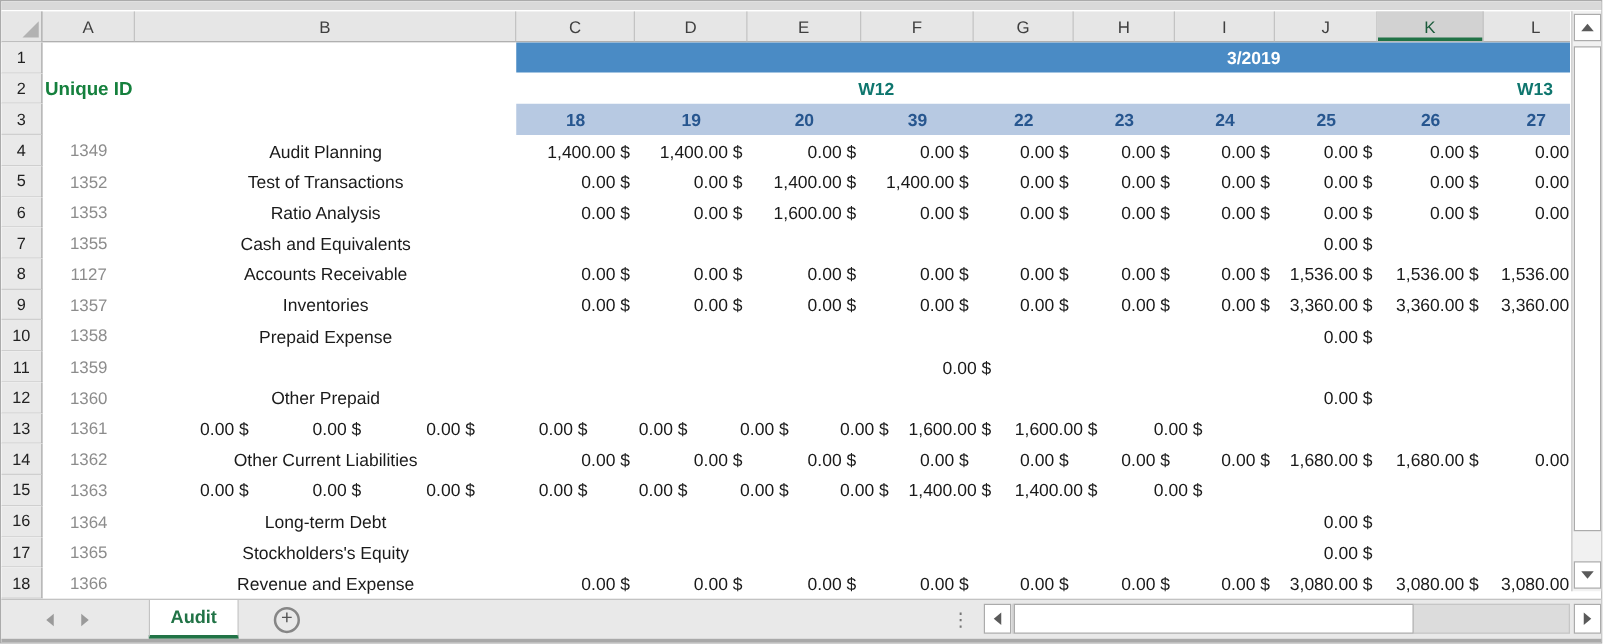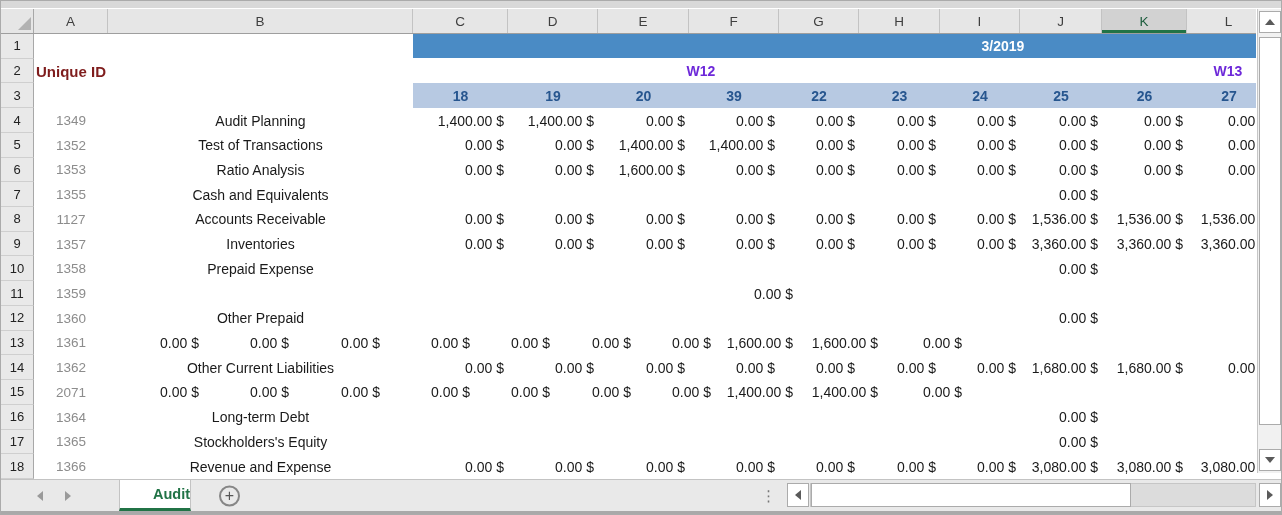--- a/index.html
+++ b/index.html
@@ -25,26 +25,26 @@
 
   
   .rows { position:absolute; top:25px; left:0; width:1274px; }
   .grow { display:flex; align-items:center; height:24.72px; position:relative; background:#fff; }
   .gut { width:33px; height:100%; background:#e9e9e9; border-right:1px solid #a8a8a8;
     border-bottom:1px solid #cfcfcf; display:flex; align-items:center; justify-content:center;
     font-size:13px; color:#222; flex:none; }
   .ca { width:74px; text-align:center; font-size:13.5px; color:#8c8c8c; flex:none; }
   .cb { width:305px; text-align:center; font-size:14px; color:#1a1a1a; white-space:pre; flex:none; }
   .cv { text-align:right; padding-right:4px; font-size:14px; color:#1a1a1a; white-space:pre; flex:none; }
-  .fieldh { color:#7f1d1d; font-weight:bold; font-size:15px; }
+  .fieldh { color:#15803d; font-weight:bold; font-size:15px; }
 
   .band-blue { position:absolute; left:412px; width:858px; top:0; bottom:1px; background:#4a8bc5; }
   .month-label { position:absolute; left:590px; top:50%; transform:translate(-50%,-50%);
     color:#ffffff; font-weight:bold; font-size:14px; }
-  .wk { position:absolute; top:50%; transform:translate(-50%,-50%); font-weight:bold; font-size:14px; color:#6d28d9; }
+  .wk { position:absolute; top:50%; transform:translate(-50%,-50%); font-weight:bold; font-size:14px; color:#0f766e; }
   .w12 { left:700px; } .w13 { left:1227px; }
   .band-light { position:absolute; left:412px; width:858px; top:0; bottom:0; background:#b7c9e2; display:flex; align-items:center; }
   .dayc { text-align:center; font-weight:bold; font-size:14px; color:#27568f; flex:none; }
 
   
   .v-scroll { position:absolute; left:1256px; top:8px; width:26px; height:464px;
     background:#f1f1f1; border-left:1px solid #c6c6c6; }
   .sbtn { position:absolute; width:22px; height:22px; background:#ffffff; border:1px solid #ababab;
     display:flex; align-items:center; justify-content:center; }
   .up-btn { left:1px; top:2px; } .down-btn { left:1px; bottom:2px; }
@@ -56,21 +56,21 @@
   .tri-right { border-top:5px solid transparent; border-bottom:5px solid transparent; border-left:6px solid #5a5a5a; }
 
   
   .tab-bar { position:absolute; left:0; top:478px; width:1282px; height:32px;
     background:#e9e9e9; border-top:1px solid #c3c3c3; }
   .navtri { position:absolute; top:50%; transform:translateY(-50%); width:0; height:0; }
   .nav-left { left:36px; border-top:5px solid transparent; border-bottom:5px solid transparent; border-right:6px solid #9a9a9a; }
   .nav-right { left:64px; border-top:5px solid transparent; border-bottom:5px solid transparent; border-left:6px solid #9a9a9a; }
   .tab { position:absolute; left:118px; top:0; height:31px; width:72px; background:#ffffff;
     border-left:1px solid #c3c3c3; border-right:1px solid #c3c3c3; border-bottom:3px solid #217346;
-    display:flex; align-items:center; justify-content:flex-end; }
+    display:flex; align-items:center; justify-content:center; }
   .tab span { color:#217346; font-weight:bold; font-size:14.5px; }
   .add-sheet { position:absolute; left:218px; top:50%; transform:translateY(-50%); width:21px; height:21px;
     border:2px solid #868686; border-radius:50%; display:flex; align-items:center; justify-content:center; }
   .add-sheet span { font-size:16px; line-height:16px; color:#555; font-weight:normal; margin-top:-1px; }
   .dots { position:absolute; left:760px; top:50%; transform:translateY(-50%);
     font-size:15px; color:#777; letter-spacing:0; }
   .h-scroll { position:absolute; left:786px; top:3px; height:26px; width:494px; }
   .h-scroll .left-btn { left:0; top:0; height:24px; }
   .h-scroll .right-btn { right:0; top:0; height:24px; }
   .h-track { position:absolute; left:23px; right:25px; top:0; height:24px; background:#dcdcdc; border:1px solid #c6c6c6; }
@@ -293,21 +293,21 @@
             <div class="cv" style="width: 90px;">0.00 $</div>
             <div class="cv" style="width: 80px;">0.00 $</div>
             <div class="cv" style="width: 81px;">0.00 $</div>
             <div class="cv" style="width: 80px;">0.00 $</div>
             <div class="cv" style="width: 82px;">1,680.00 $</div>
             <div class="cv" style="width: 85px;">1,680.00 $</div>
             <div class="cv" style="width: 84px;">0.00 $</div>
           </div>
           <div class="grow">
             <div class="gut">15</div>
-            <div class="ca">2071</div>
+            <div class="ca">1363</div>
             <div class="cv" style="width: 95px;">0.00 $</div>
             <div class="cv" style="width: 90px;">0.00 $</div>
             <div class="cv" style="width: 91px;">0.00 $</div>
             <div class="cv" style="width: 90px;">0.00 $</div>
             <div class="cv" style="width: 80px;">0.00 $</div>
             <div class="cv" style="width: 81px;">0.00 $</div>
             <div class="cv" style="width: 80px;">0.00 $</div>
             <div class="cv" style="width: 82px;">1,400.00 $</div>
             <div class="cv" style="width: 85px;">1,400.00 $</div>
             <div class="cv" style="width: 84px;">0.00 $</div>

